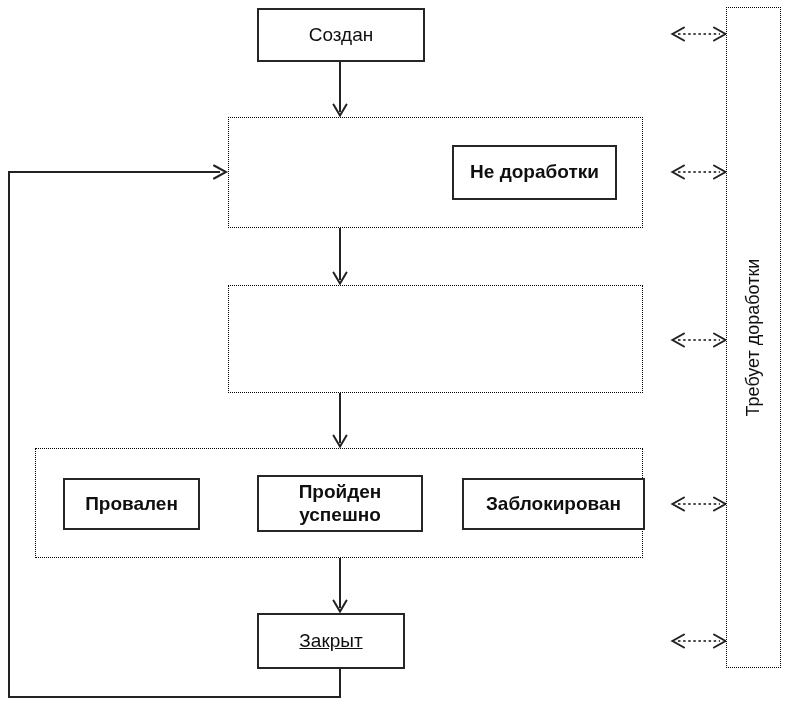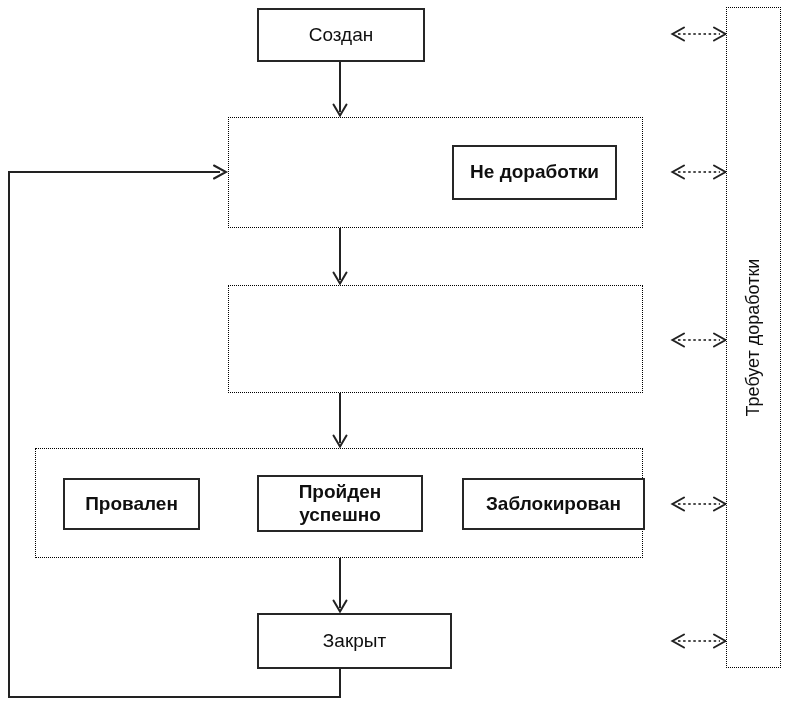--- a/index.html
+++ b/index.html
@@ -102,21 +102,21 @@
     <span class="label">Провален</span>
   </div>
   <div class="node bold" style="left:257px; top:475px; width:166px; height:57px;">
     <span class="label">Пройден
 успешно</span>
   </div>
   <div class="node bold" style="left:450px; top:478px; width:183px; height:52px;margin-left:12px;">
     <span class="label">Заблокирован</span>
   </div>
 
-  <div class="node" style="left:257px; top:613px; width:195px; height:56px;">
+  <div class="node" style="left:257px; top:613px; width:148px; height:56px;text-decoration:underline;">
     <span class="label">Закрыт</span>
   </div>
 
   <div class="rework-strip">
     <span class="rework-label">Требует доработки</span>
   </div>
 
 </div>
 
 </body></html>

